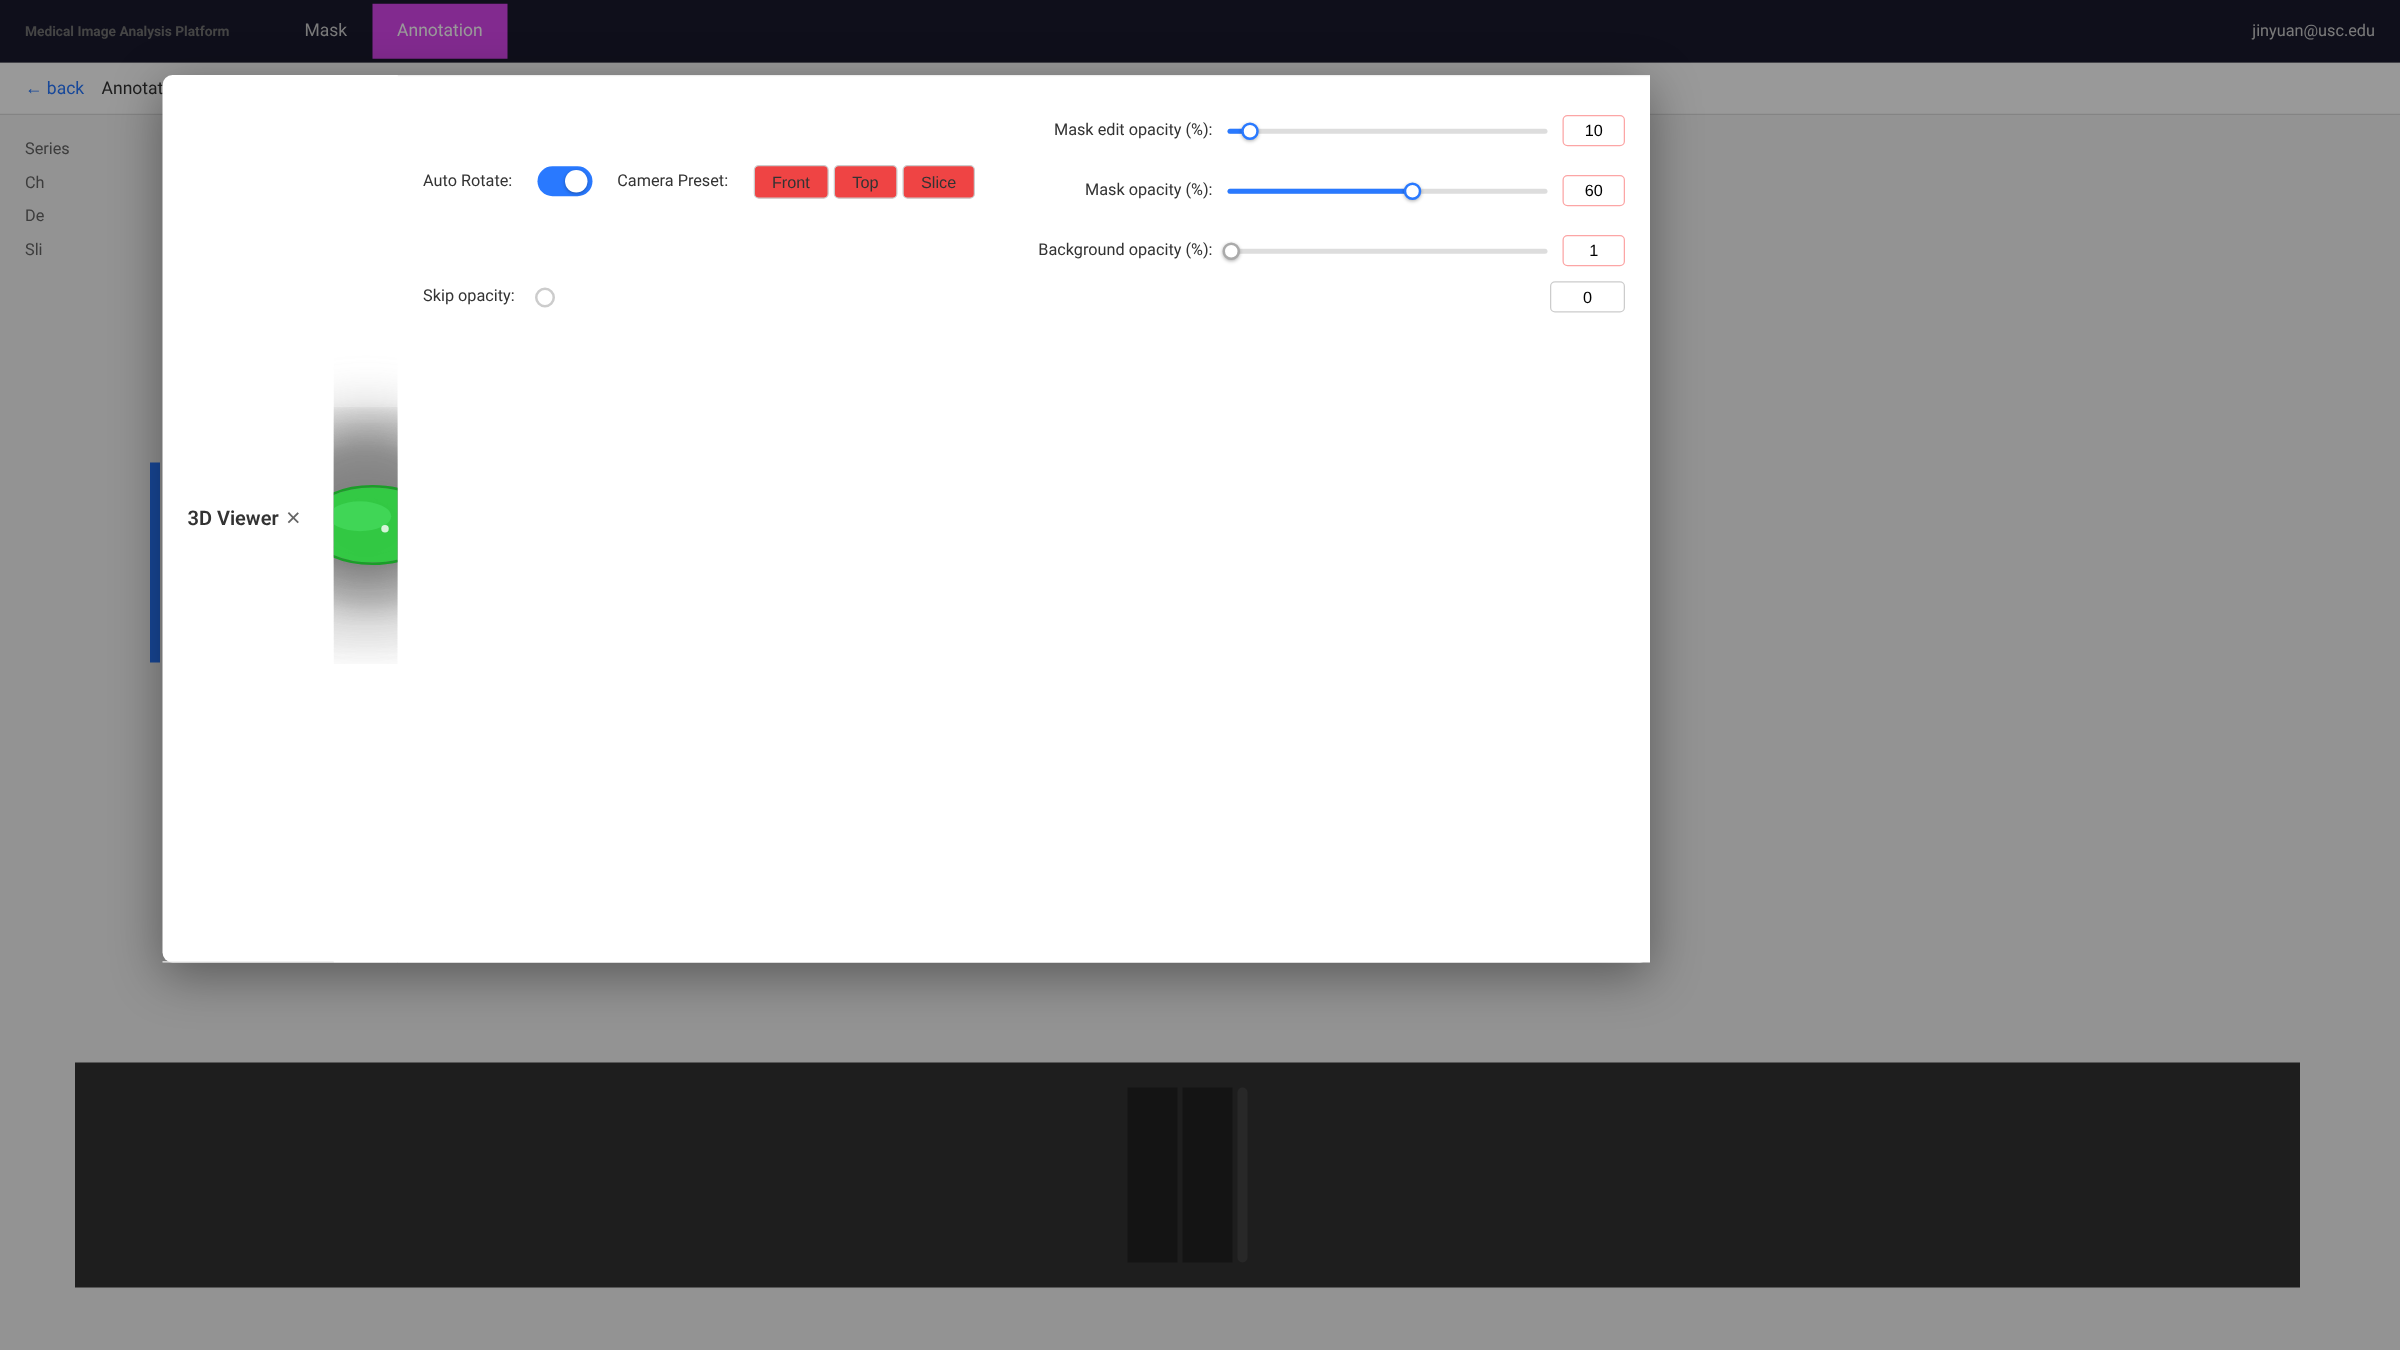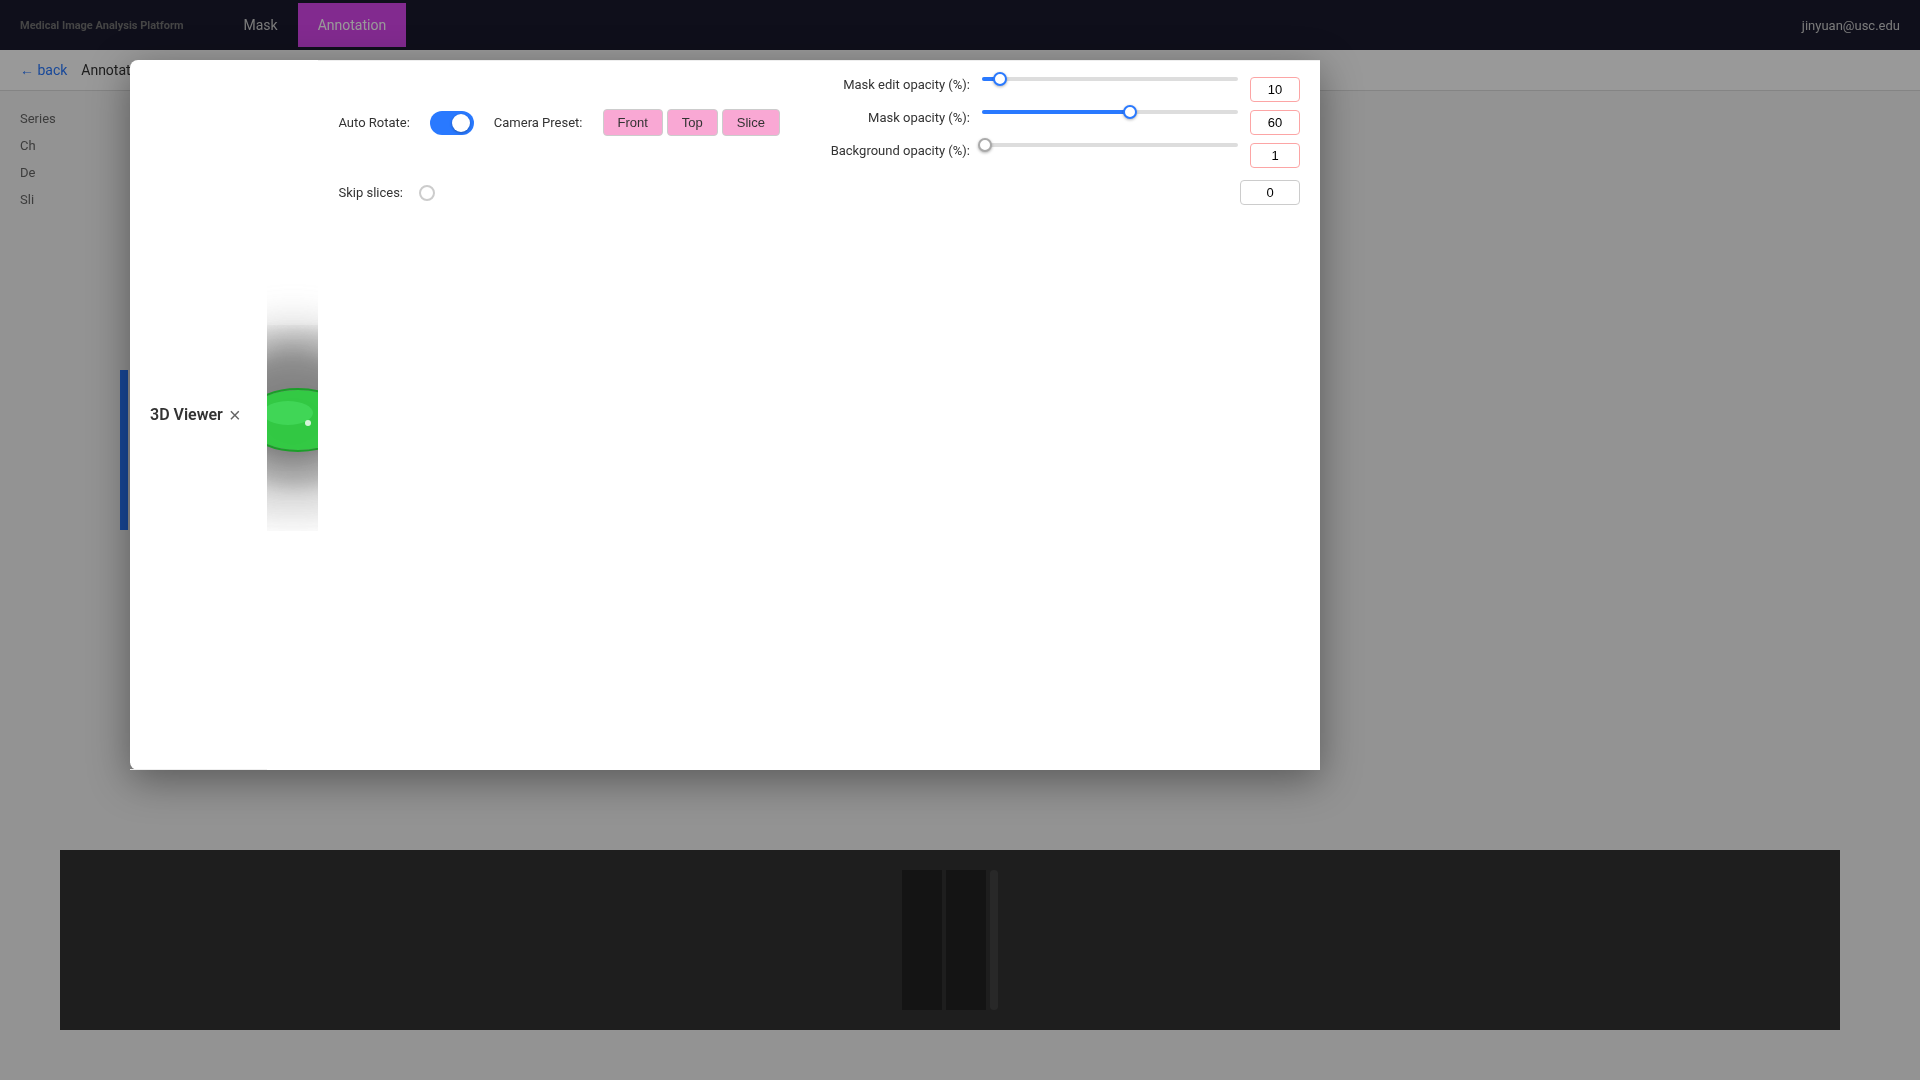--- a/index.html
+++ b/index.html
@@ -184,21 +184,21 @@
     }
 
     
     .preset-buttons {
       display: flex;
       gap: 4px;
     }
     .preset-btn {
       padding: 5px 14px;
       border: 1px solid #ccc;
-      background: #f9a8d4;
+      background: #ef4444;
       border-radius: 4px;
       font-size: 13px;
       color: #333;
       cursor: pointer;
     }
 
     
     .radio-circle {
       width: 16px;
       height: 16px;
@@ -220,21 +220,23 @@
     .sliders-panel {
       margin-left: auto;
       display: flex;
       flex-direction: column;
       gap: 8px;
       min-width: 500px;
     }
 
     .slider-row {
       display: flex;
+      align-items: center;
       gap: 12px;
+      margin-top: 15px;
     }
 
     .slider-label {
       font-size: 13px;
       color: #333;
       width: 170px;
       text-align: right;
       white-space: nowrap;
     }
 
@@ -445,19 +447,19 @@
           <div class="slider-track">
             <div class="slider-fill" style="width:1%"></div>
             <div class="slider-thumb slider-thumb-gray" style="left:1%"></div>
           </div>
           <input class="slider-value" type="text" value="1" style="">
         </div>
       </div>
     </div>
 
     <div class="controls-row2">
-      <span class="control-label">Skip slices:</span>
+      <span class="control-label">Skip opacity:</span>
       <div class="radio-circle"></div>
       <div style="flex:1"></div>
       <input class="skip-input" type="text" value="0" style="">
     </div>
   </div>
 </div>
 
 </body></html>

